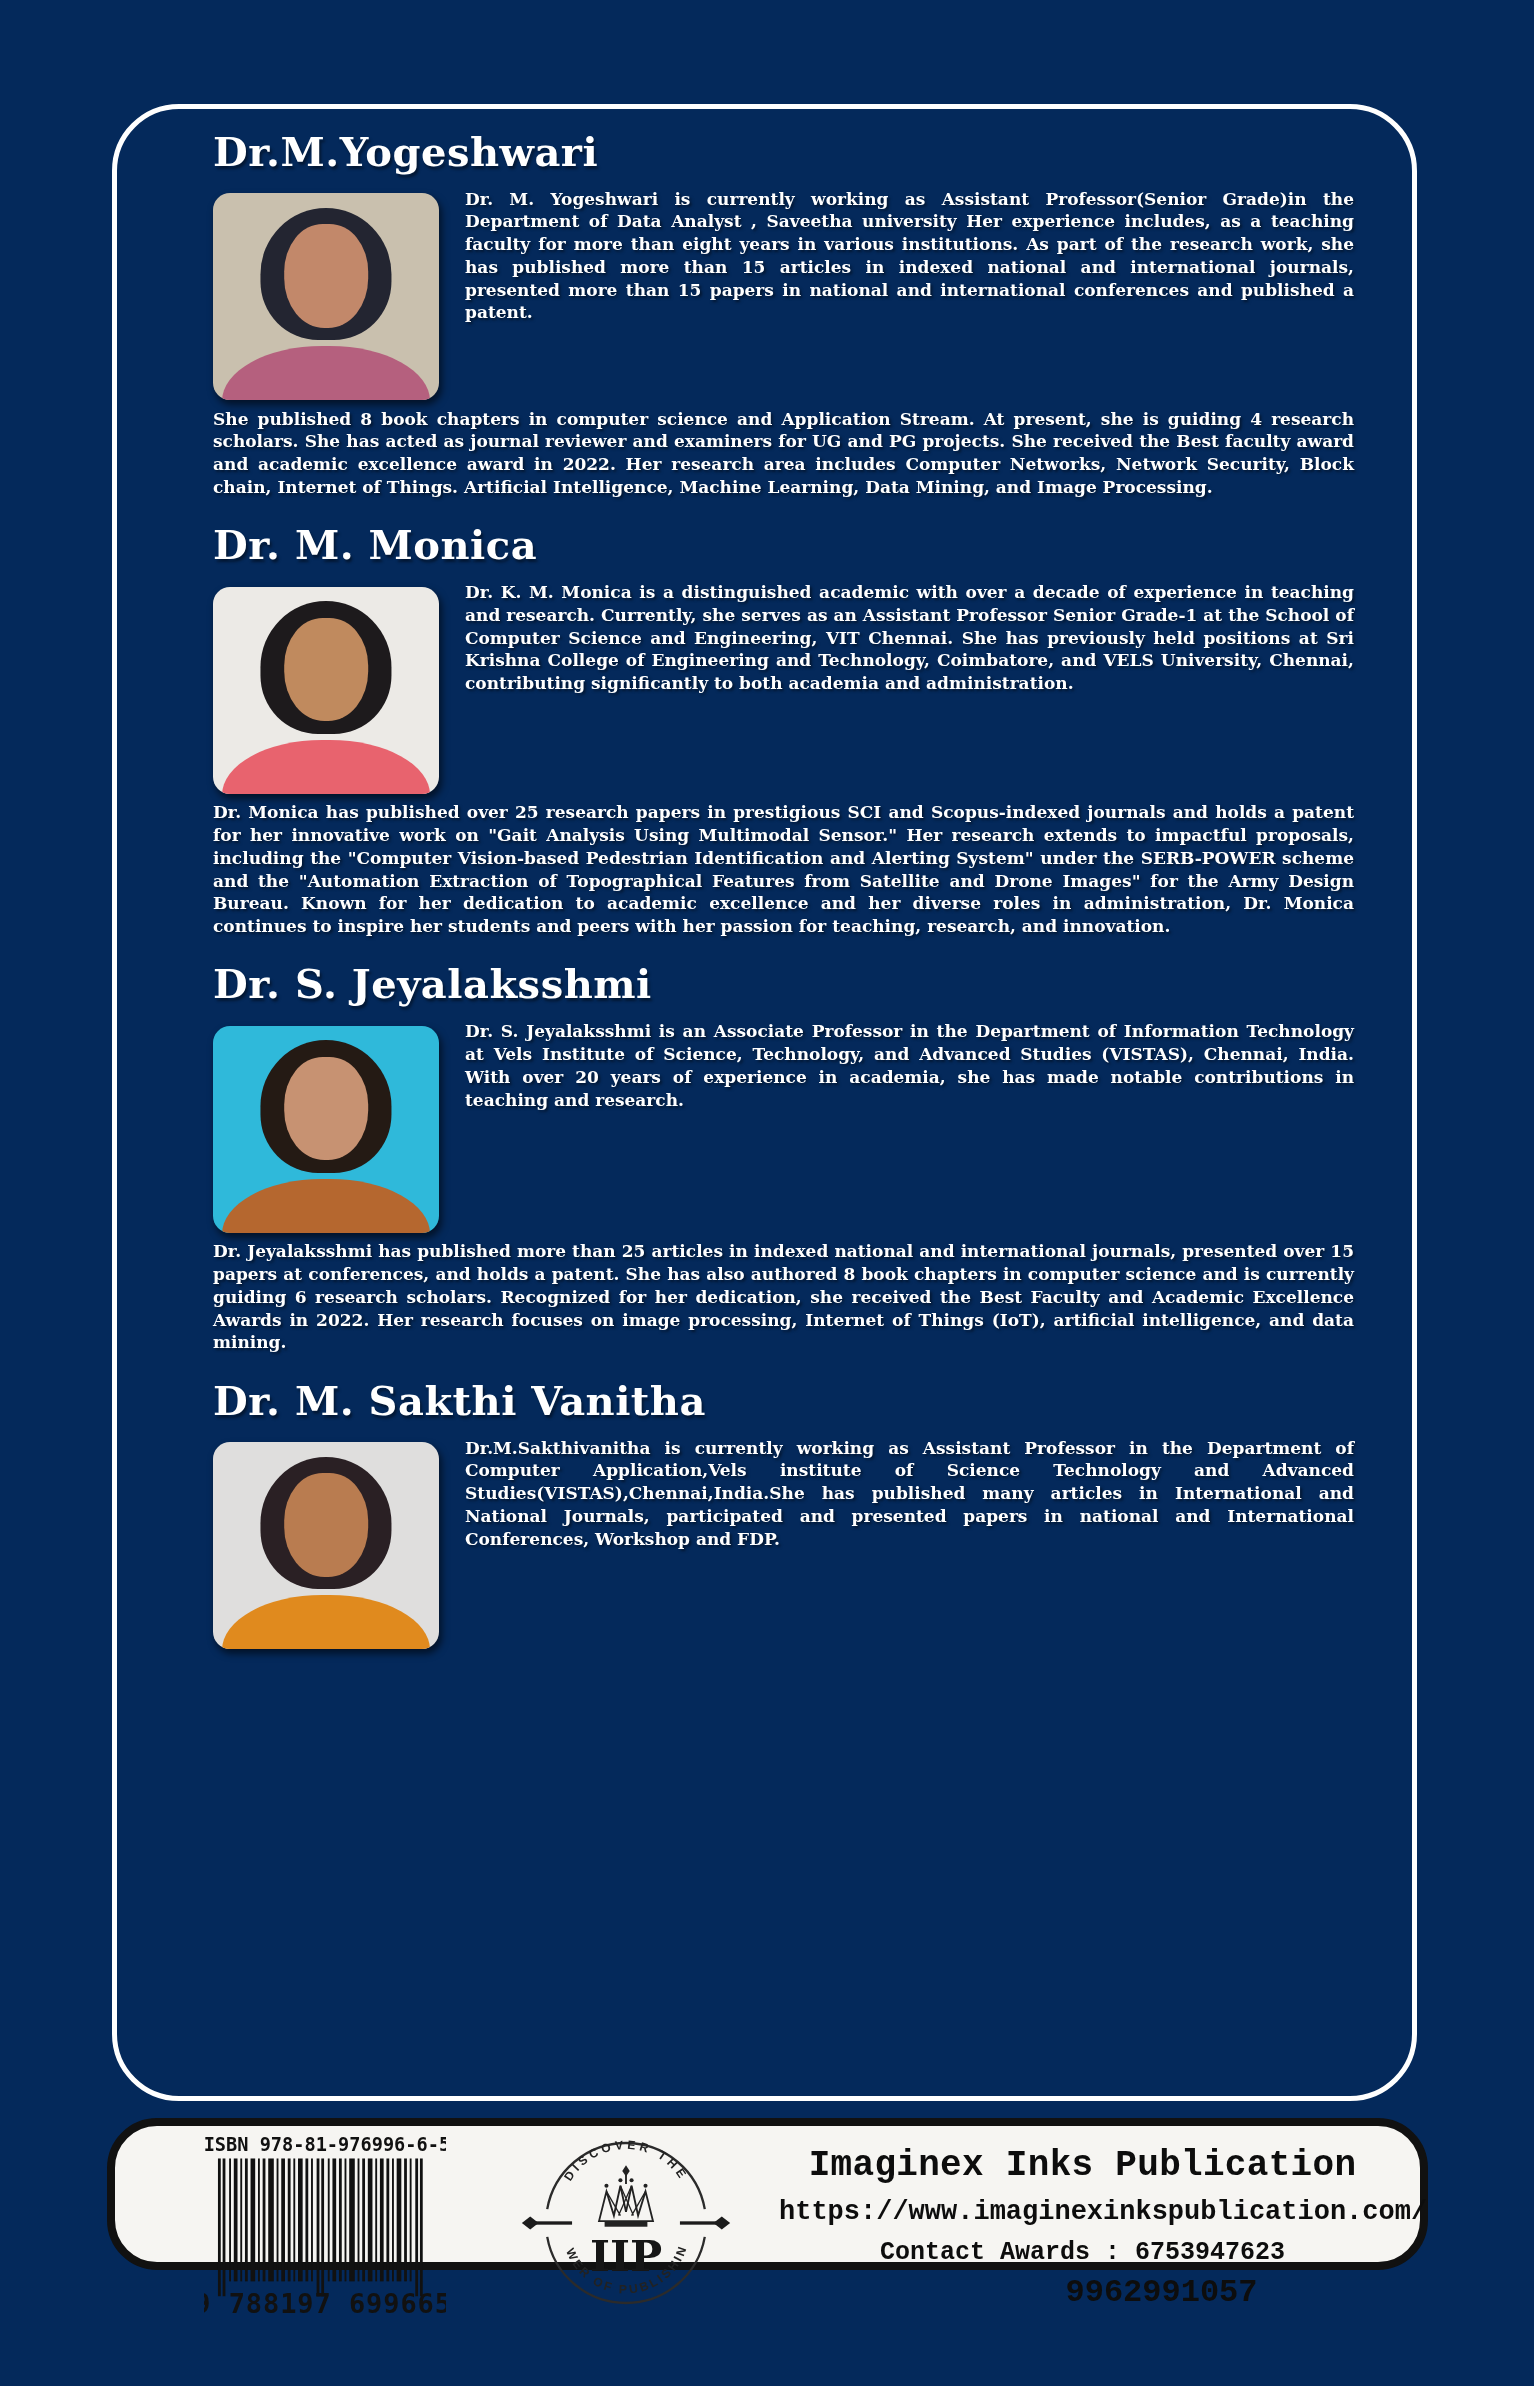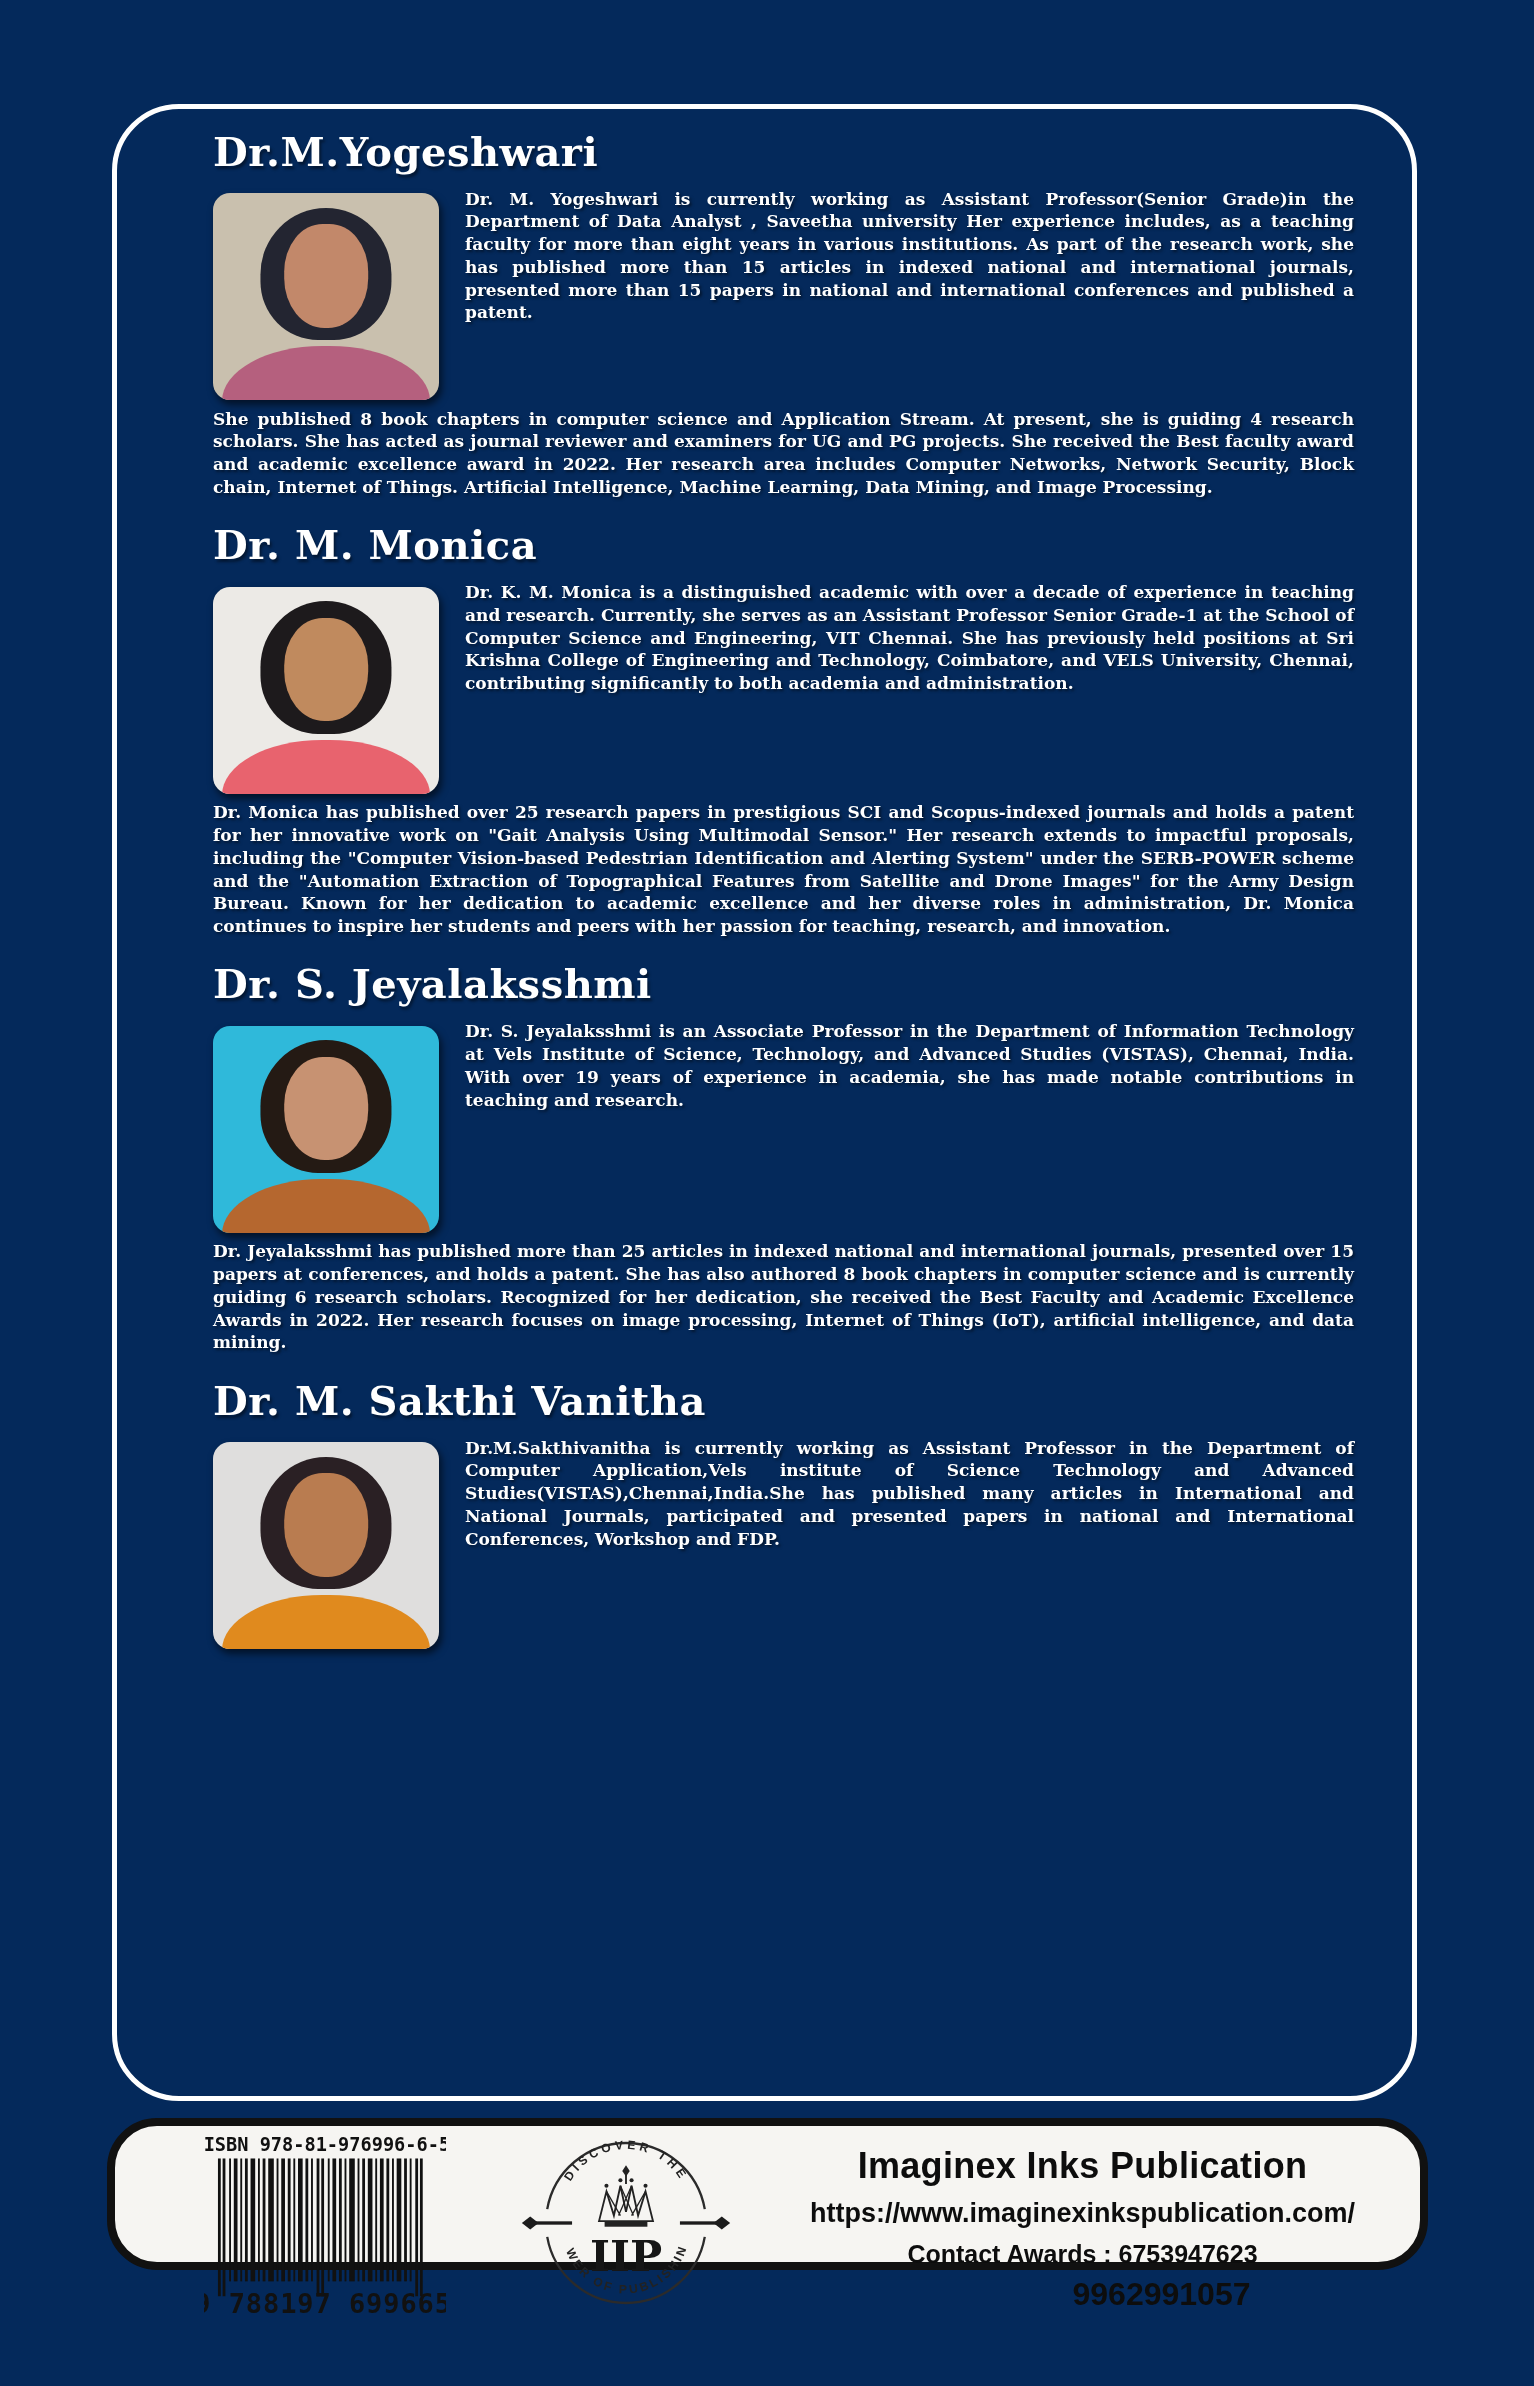--- a/index.html
+++ b/index.html
@@ -52,21 +52,21 @@
     position:absolute;left:107px;top:2118px;width:1321px;height:152px;
     background:var(--footer-bg,#f6f5f2);
     border:8.4px solid var(--footer-border,#111111);border-radius:50px;
     box-sizing:border-box;
   }
   .barcode{position:absolute;left:89px;top:7.5px;}
   .pub-logo{position:absolute;left:403px;top:3.7px;}
   .publisher{
     position:absolute;left:664px;right:34px;top:18.6px;text-align:center;
     color:var(--footer-text,#0d0d0d);
-    font-family:Liberation Sans, sans-serif;font-weight:bold;
+    font-family:Liberation Mono, monospace;font-weight:bold;
   }
   .pub-name{font-size:36px;letter-spacing:0.3px;}
   .pub-url{font-size:27px;margin-top:11.2px;}
   .pub-contact{font-size:25px;margin-top:11.2px;}
   .pub-phone2{font-size:32px;margin-top:7.5px;padding-left:158px;}
 </style>
 </head>
 <body style="--page-bg: #04295b; --box-border: #ffffff; --body-text: #ffffff; --footer-bg: #f6f5f2; --footer-border: #111111; --footer-text: #0d0d0d;">
 
 <div class="main-box">
@@ -98,21 +98,21 @@
   </section>
 
   <section class="author-section">
     <h2>Dr. S. Jeyalaksshmi</h2>
     <div class="bio-row">
       <figure class="photo" style="--bg: #2fb9da; --hair: #241a14; --skin: #c79272; --dress: #b5672f;">
         <span class="hair"></span>
         <span class="face"></span>
         <span class="dress"></span>
       </figure>
-      <p class="bio">Dr. S. Jeyalaksshmi is an Associate Professor in the Department of Information Technology at Vels Institute of Science, Technology, and Advanced Studies (VISTAS), Chennai, India. With over 19 years of experience in academia, she has made notable contributions in teaching and research.</p>
+      <p class="bio">Dr. S. Jeyalaksshmi is an Associate Professor in the Department of Information Technology at Vels Institute of Science, Technology, and Advanced Studies (VISTAS), Chennai, India. With over 20 years of experience in academia, she has made notable contributions in teaching and research.</p>
     </div>
     <p class="bio full">Dr. Jeyalaksshmi has published more than 25 articles in indexed national and international journals, presented over 15 papers at conferences, and holds a patent. She has also authored 8 book chapters in computer science and is currently guiding 6 research scholars. Recognized for her dedication, she received the Best Faculty and Academic Excellence Awards in 2022. Her research focuses on image processing, Internet of Things (IoT), artificial intelligence, and data mining.</p>
   </section>
 
   <section class="author-section">
     <h2>Dr. M. Sakthi Vanitha</h2>
     <div class="bio-row">
       <figure class="photo" style="--bg: #dfdedd; --hair: #2a2024; --skin: #b97c50; --dress: #e08a1e;">
         <span class="hair"></span>
         <span class="face"></span>

